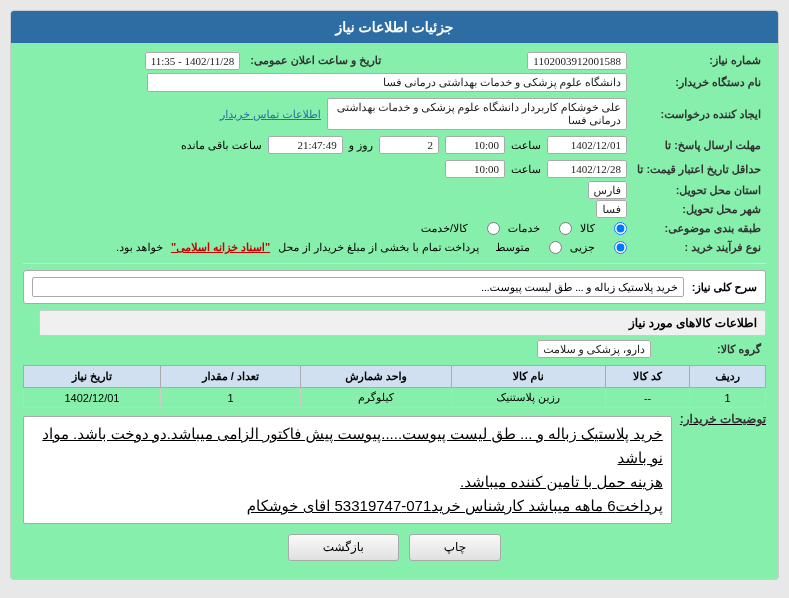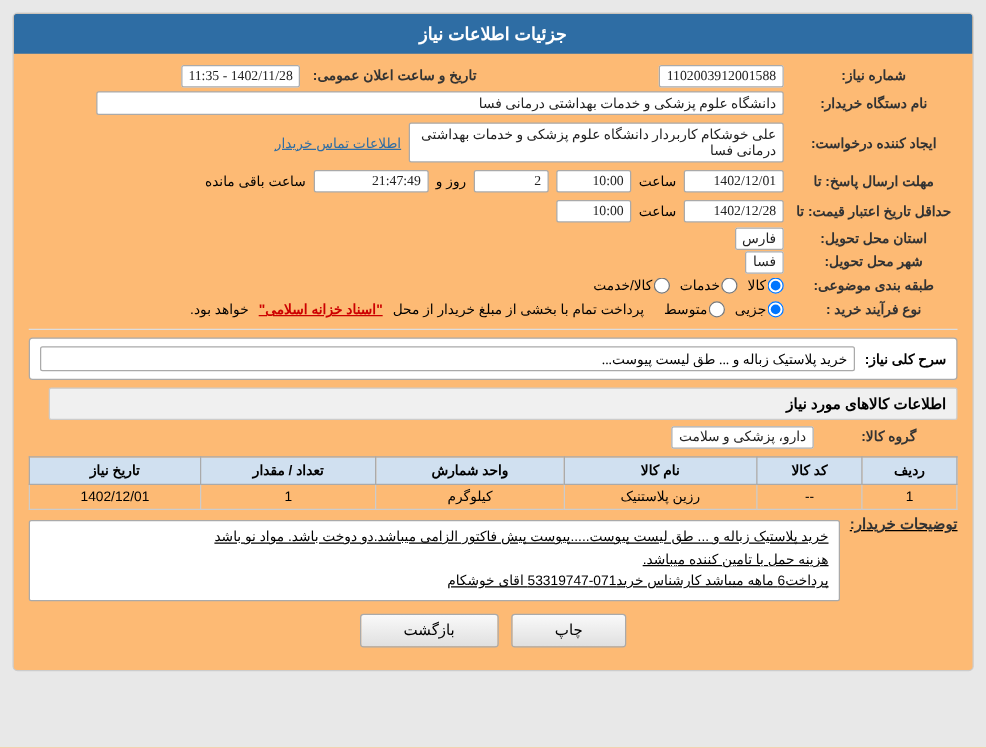--- a/index.html
+++ b/index.html
@@ -9,21 +9,21 @@
       background: #e8e8e8;
       direction: rtl;
       min-height: 598px;
       display: flex;
       align-items: flex-start;
       justify-content: center;
       padding: 10px;
     }
     .main-container {
       width: 769px;
-      background: #fdba74;
+      background: #86efac;
       border: 1px solid #ccc;
       border-radius: 4px;
       overflow: hidden;
     }
     .page-header {
       background: #2e6da4;
       color: #fff;
       text-align: center;
       padding: 8px 12px;
       font-size: 14px;
@@ -40,21 +40,21 @@
     .info-table td {
       padding: 3px 5px;
       vertical-align: middle;
       font-size: 11px;
     }
     .label-cell {
       color: #333;
       font-weight: bold;
       white-space: nowrap;
       width: 110px;
-      text-align: center;
+      text-align: right;
     }
     .value-cell {
       text-align: right;
     }
     .input-box {
       background: #fff;
       border: 1px solid #aaa;
       padding: 2px 5px;
       border-radius: 2px;
       font-size: 11px;
@@ -133,21 +133,21 @@
       border: 1px solid #ccc;
       padding: 3px 6px;
       text-align: center;
     }
     .goods-table tr:nth-child(even) td { background: #f9f9f9; }
     .notes-box {
       border: 1px solid #aaa;
       border-radius: 2px;
       padding: 5px 8px;
       background: #fff;
-      font-size: 11px;
+      font-size: 15px;
       line-height: 1.6;
       text-align: right;
       margin-top: 4px;
     }
     .notes-label {
       font-weight: bold;
       color: #333;
       white-space: nowrap;
     }
     .notes-row {
@@ -174,21 +174,21 @@
       background: linear-gradient(to bottom, #f9f9f9, #e0e0e0);
     }
     .radio-group {
       display: flex;
       gap: 8px;
       align-items: center;
     }
     .radio-item {
       display: flex;
       align-items: center;
-      gap: 1px;
+      gap: 19px;
       font-size: 11px;
     }
     .divider {
       border: none;
       border-top: 1px solid #ddd;
       margin: 6px 0;
     }
     .highlight-link {
       color: #c00;
       font-weight: bold;
@@ -213,42 +213,42 @@
           <span class="input-box input-wide">1102003912001588</span>
         </td>
         <td class="label-cell" style="text-align:left; padding-right:20px;">تاریخ و ساعت اعلان عمومی:</td>
         <td class="value-cell">
           <span class="input-box input-med">1402/11/28 - 11:35</span>
         </td>
       </tr>
       <tr>
         <td class="label-cell">نام دستگاه خریدار:</td>
         <td class="value-cell" colspan="3">
-          <span class="input-box" style="width:550px; display:inline-block;">دانشگاه علوم پزشکی و خدمات بهداشتی درمانی فسا</span>
+          <span class="input-box" style="width:480px; display:inline-block;">دانشگاه علوم پزشکی و خدمات بهداشتی درمانی فسا</span>
         </td>
       </tr>
       <tr>
         <td class="label-cell">ایجاد کننده درخواست:</td>
         <td class="value-cell" colspan="3">
           <div class="row-flex">
             <span class="input-box" style="width:300px; display:inline-block;">علی خوشکام کاربردار دانشگاه علوم پزشکی و خدمات بهداشتی درمانی فسا</span>
             <button class="btn-link">اطلاعات تماس خریدار</button>
           </div>
         </td>
       </tr>
       <tr>
         <td class="label-cell">مهلت ارسال پاسخ: تا</td>
         <td class="value-cell" colspan="3">
           <div class="row-flex">
             <span class="input-box input-sm">1402/12/01</span>
             <span style="font-size:11px;">ساعت</span>
             <span class="input-box input-xs">10:00</span>
             <span class="input-box input-xs">2</span>
             <span style="font-size:11px;">روز و</span>
-            <span class="input-box" style="width:92px;">21:47:49</span>
+            <span class="input-box" style="width:75px;">21:47:49</span>
             <span style="font-size:11px;">ساعت باقی مانده</span>
           </div>
         </td>
       </tr>
       <tr>
         <td class="label-cell">حداقل تاریخ اعتبار قیمت: تا</td>
         <td class="value-cell" colspan="3">
           <div class="row-flex">
             <span class="input-box input-sm">1402/12/28</span>
             <span style="font-size:11px;">ساعت</span>

